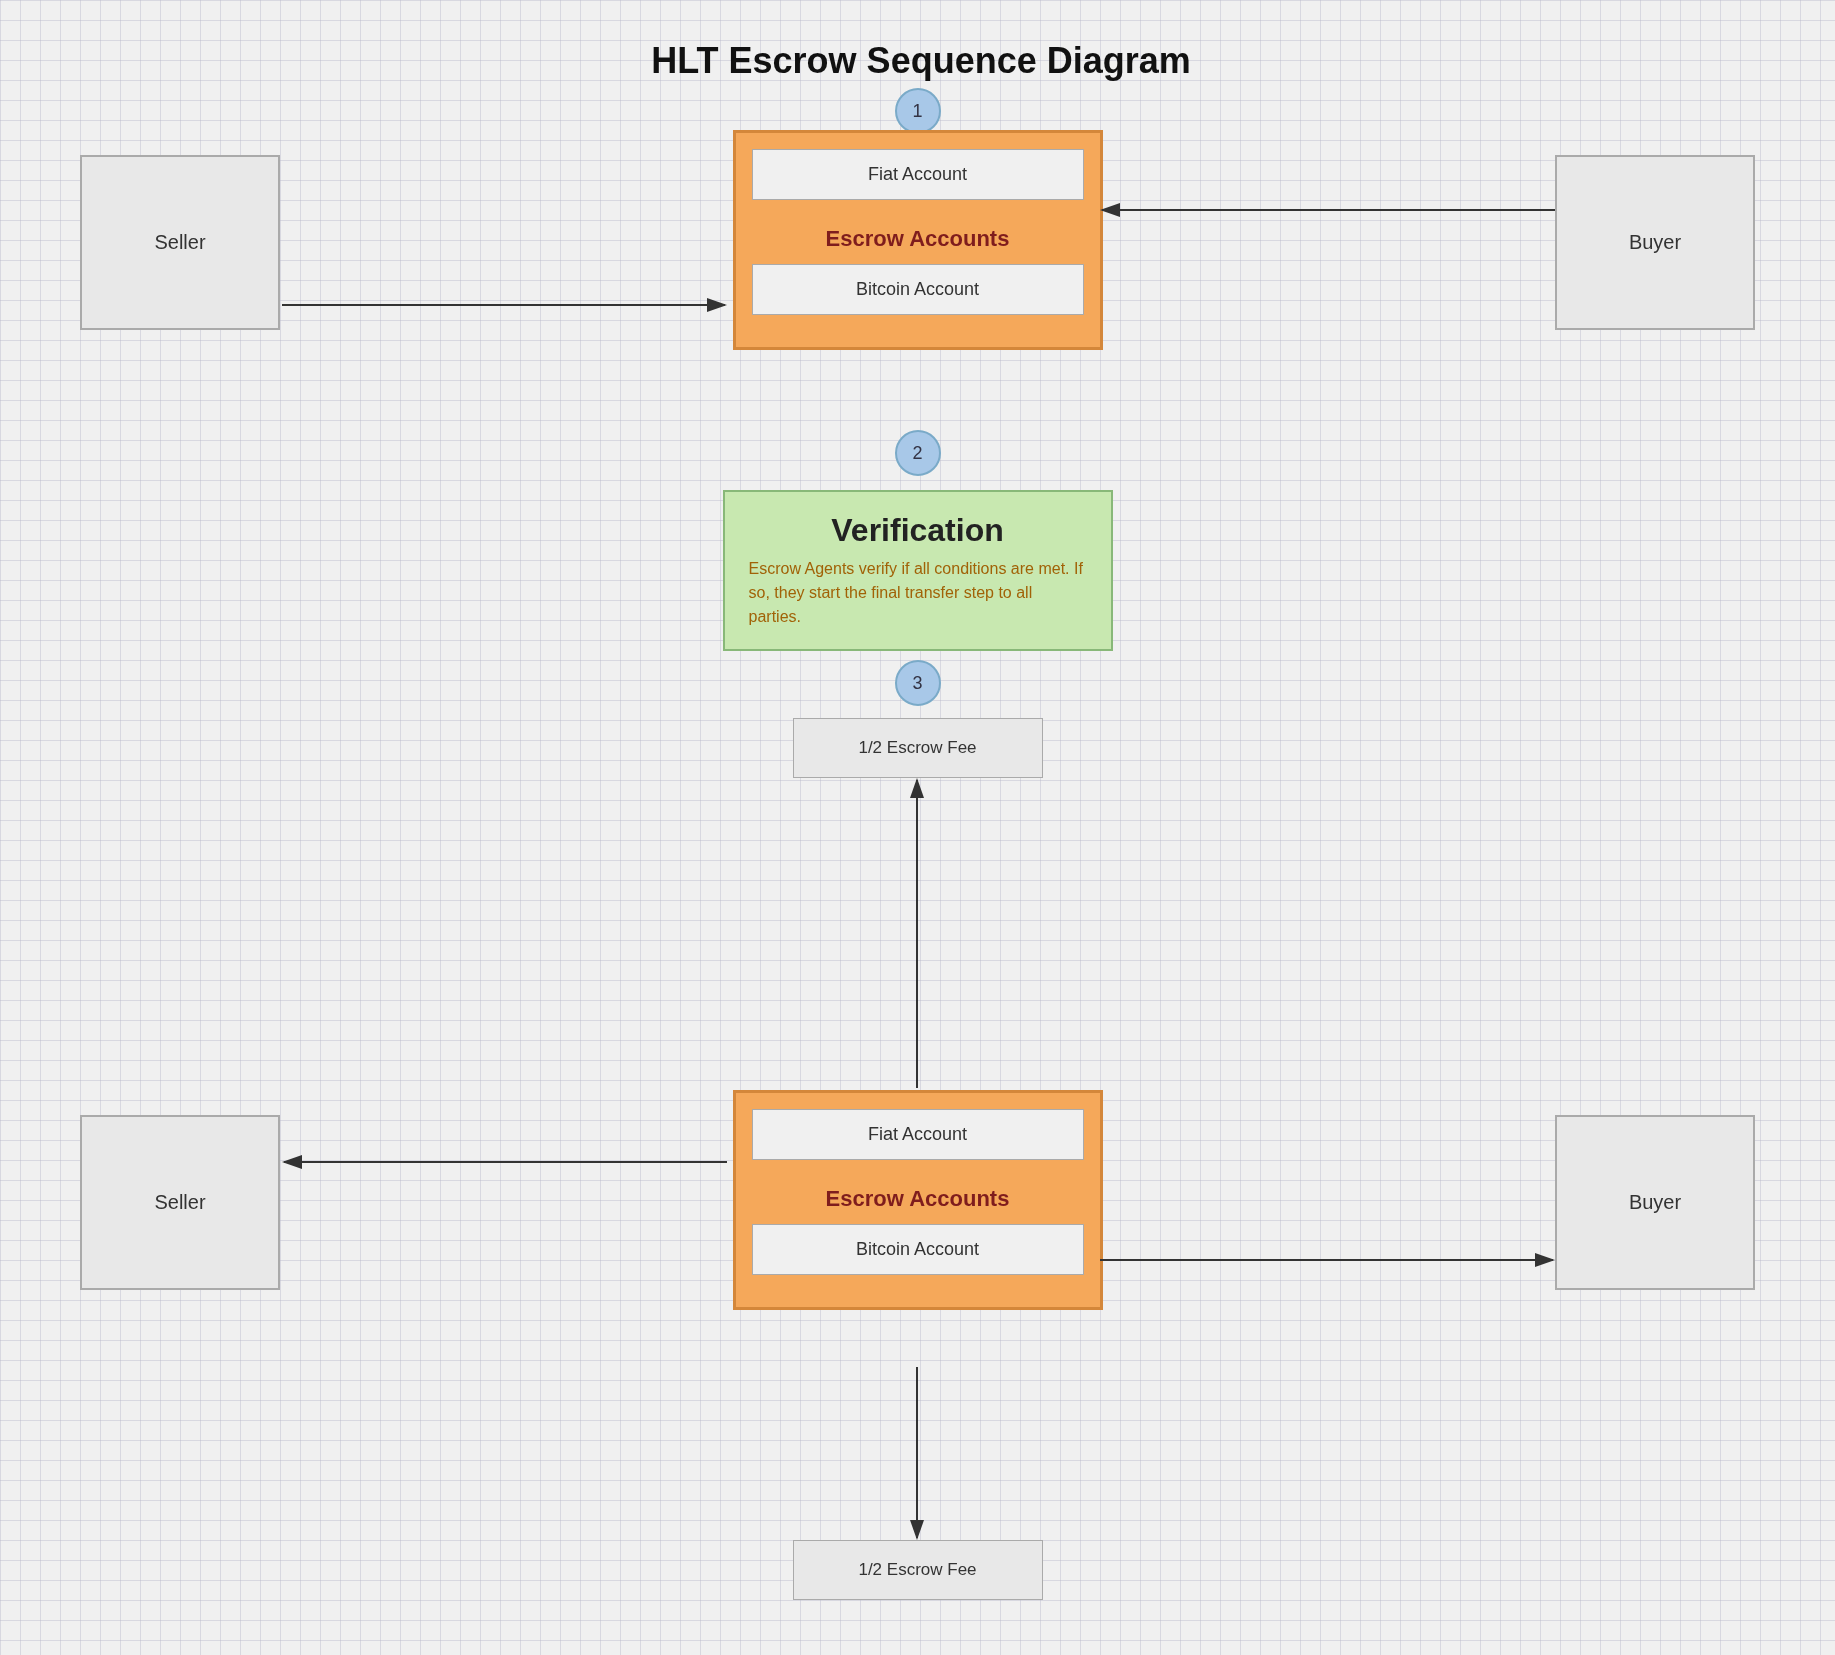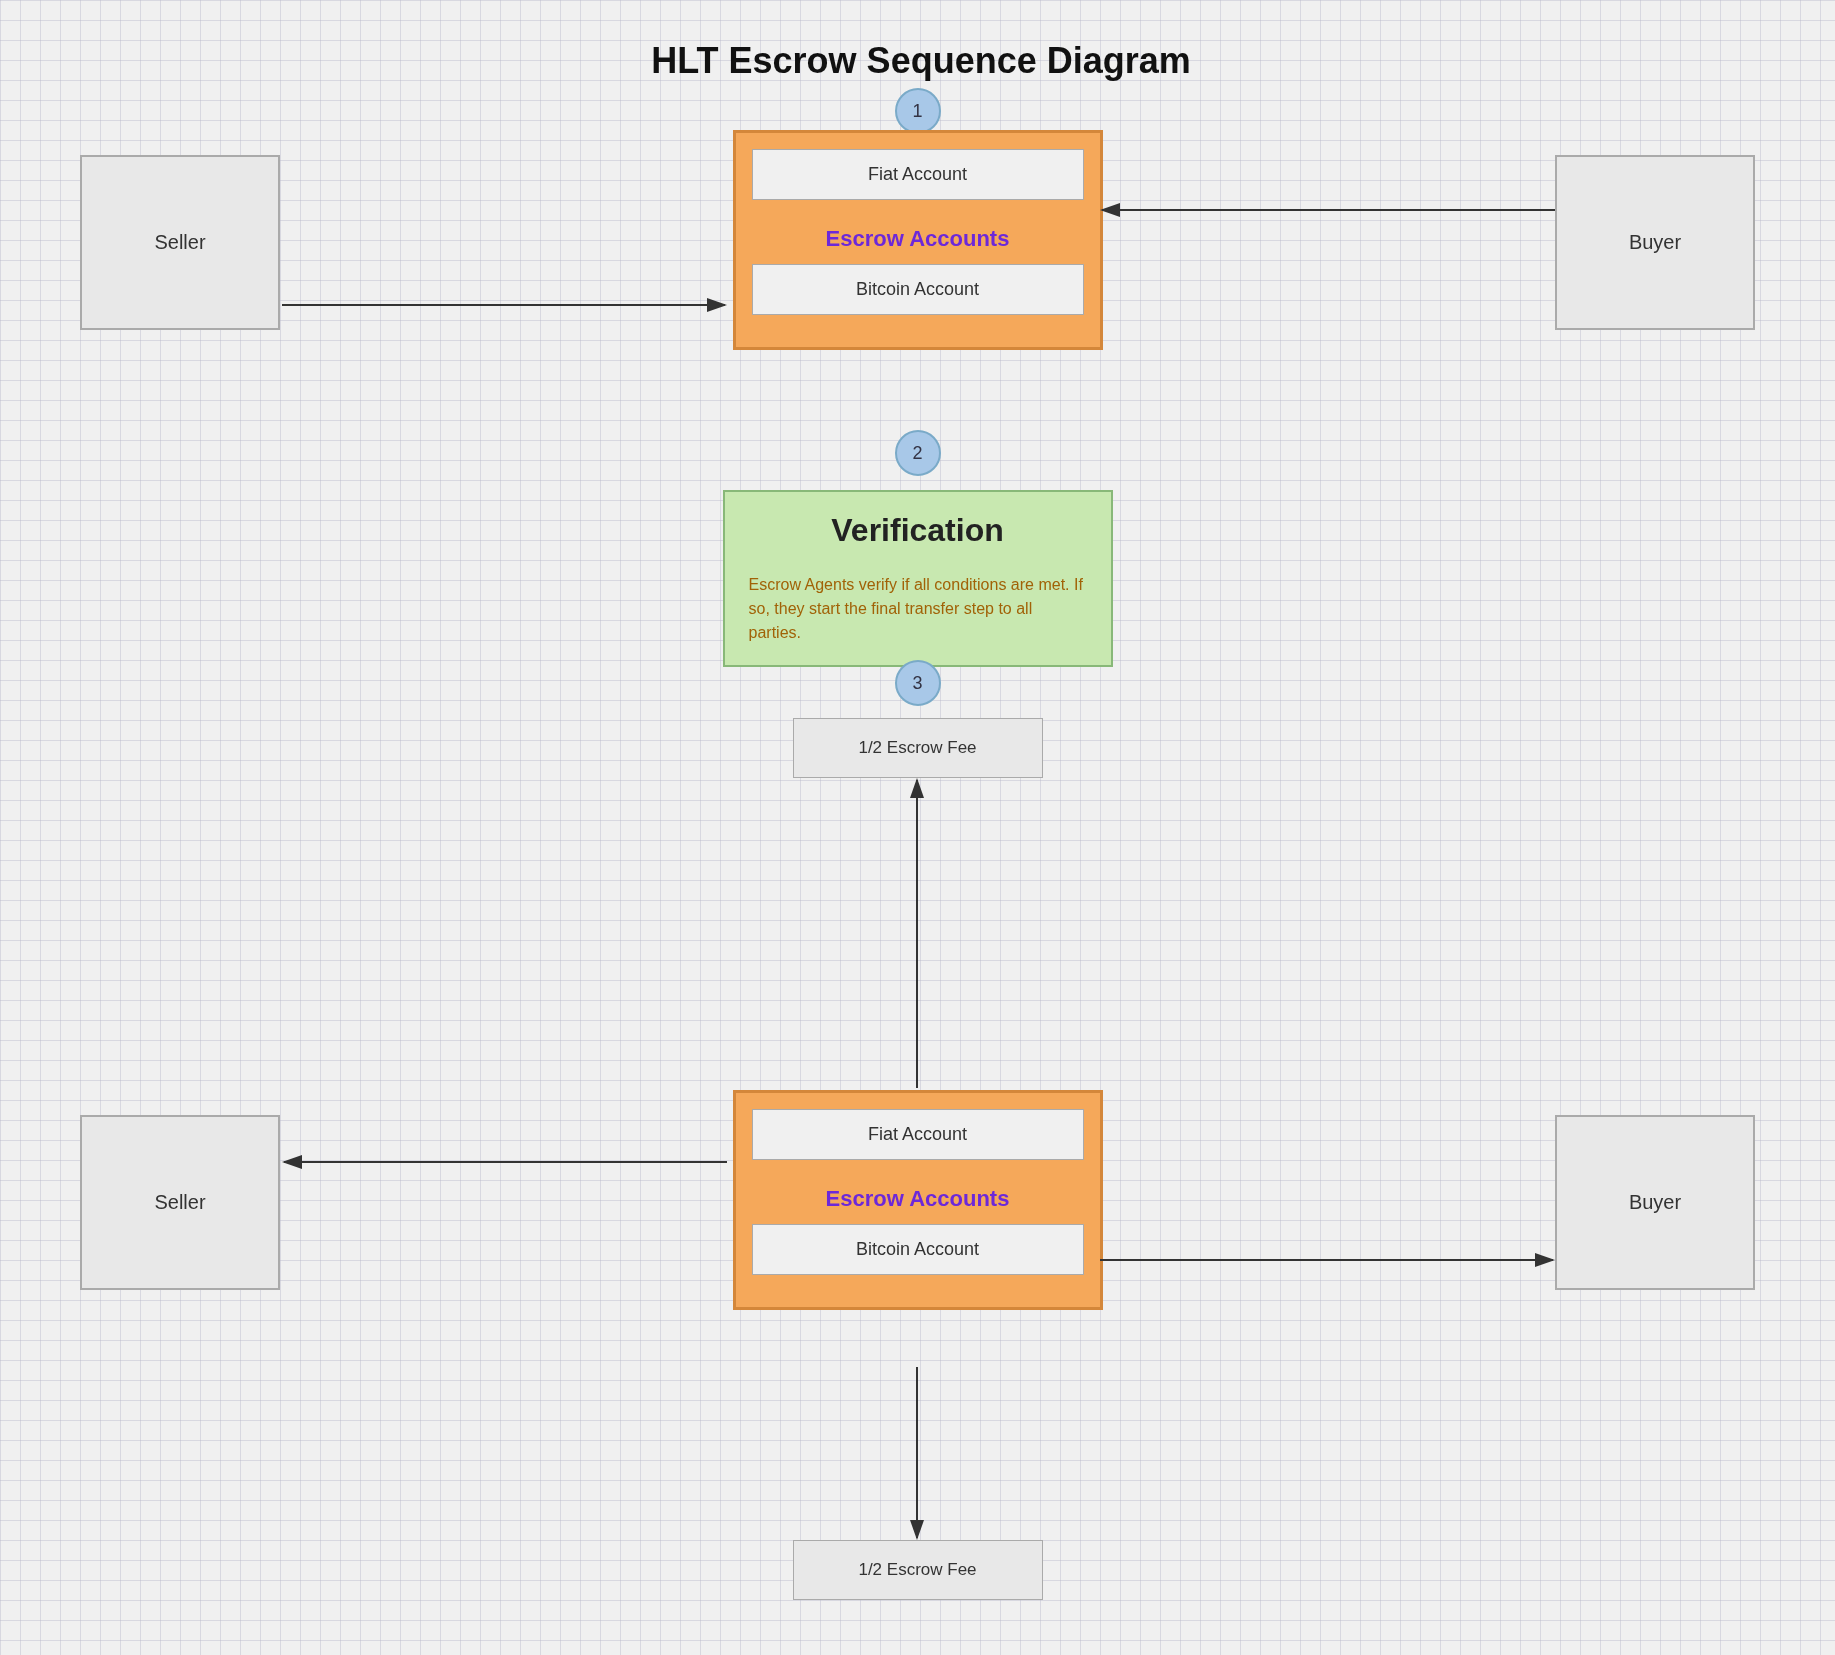--- a/index.html
+++ b/index.html
@@ -84,21 +84,21 @@
       width: 370px;
       background: #f5a85a;
       border: 3px solid #d4873a;
       padding: 16px;
     }
 
     .escrow-box-label {
       text-align: center;
       font-size: 22px;
       font-weight: bold;
-      color: #6d28d9;
+      color: #7f1d1d;
       margin: 10px 0 12px 0;
     }
 
     .account-inner-box {
       background: #f0f0f0;
       border: 1.5px solid #aaa;
       padding: 14px;
       text-align: center;
       font-size: 18px;
       color: #333;
@@ -118,21 +118,21 @@
       background: #c8e8b0;
       border: 2px solid #88b878;
       padding: 20px 24px 20px 24px;
     }
 
     .verification-title {
       font-size: 32px;
       font-weight: bold;
       text-align: center;
       color: #222;
-      margin-bottom: 24px;
+      margin-bottom: 8px;
     }
 
     .verification-text {
       font-size: 16px;
       color: #a16207;
       line-height: 1.5;
       text-align: left;
     }
 
     

